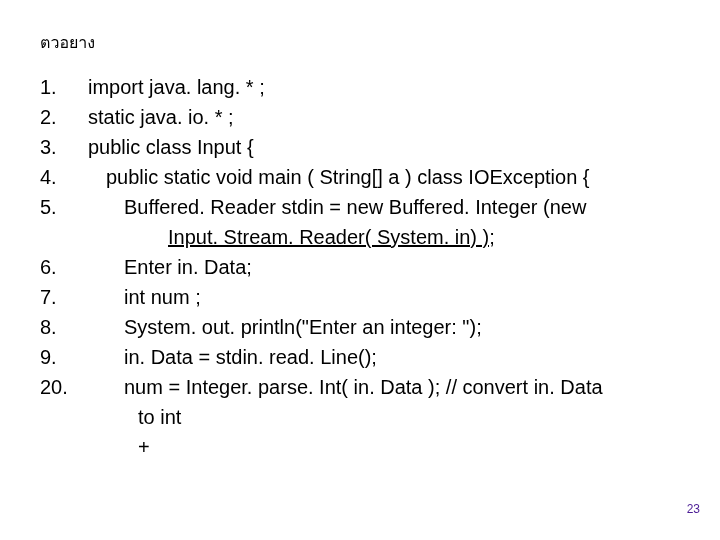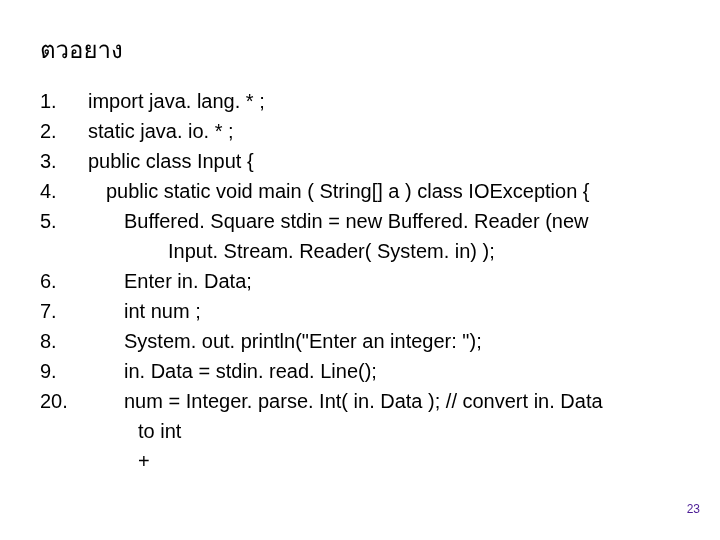--- a/index.html
+++ b/index.html
@@ -12,21 +12,21 @@
       height: 540px;
       background: #ffffff;
       font-family: Arial, sans-serif;
       position: relative;
       overflow: hidden;
     }
     .slide {
       padding: 30px 30px 0 40px;
     }
     .title {
-      font-size: 24px;
+      font-size: 16px;
       color: #000;
       margin-bottom: 18px;
       font-weight: normal;
     }
     .code-list {
       font-size: 20px;
       color: #000;
       line-height: 1.4;
     }
     .code-line {
@@ -37,21 +37,21 @@
     .line-num {
       width: 38px;
       flex-shrink: 0;
     }
     .line-content {
       flex: 1;
     }
     .indent1 { padding-left: 10px; }
     .indent2 { padding-left: 28px; }
     .indent3 { padding-left: 46px; }
-    .indent4 { padding-left: 90px; }
+    .indent4 { padding-left: 90px; text-decoration: underline; }
     .wrap-line {
       padding-left: 60px;
     }
     .page-num {
       position: absolute;
       bottom: 24px;
       right: 20px;
       font-size: 12px;
       color: #4c1d95;
     }
@@ -78,21 +78,21 @@
       <span class="line-content indent1">public class Input {</span>
     </div>
 
     <div class="code-line">
       <span class="line-num">4.</span>
       <span class="line-content indent2">public static void main ( String[] a ) class IOException {</span>
     </div>
 
     <div class="code-line">
       <span class="line-num">5.</span>
-      <span class="line-content indent3">Buffered. Square stdin =   new Buffered. Reader (new</span>
+      <span class="line-content indent3">Buffered. Reader stdin =   new Buffered. Integer (new</span>
     </div>
 
     <div class="code-line">
       <span class="line-num"></span>
       <span class="line-content indent4">Input. Stream. Reader( System. in) );</span>
     </div>
 
     <div class="code-line">
       <span class="line-num">6.</span>
       <span class="line-content indent3">Enter in. Data;</span>

